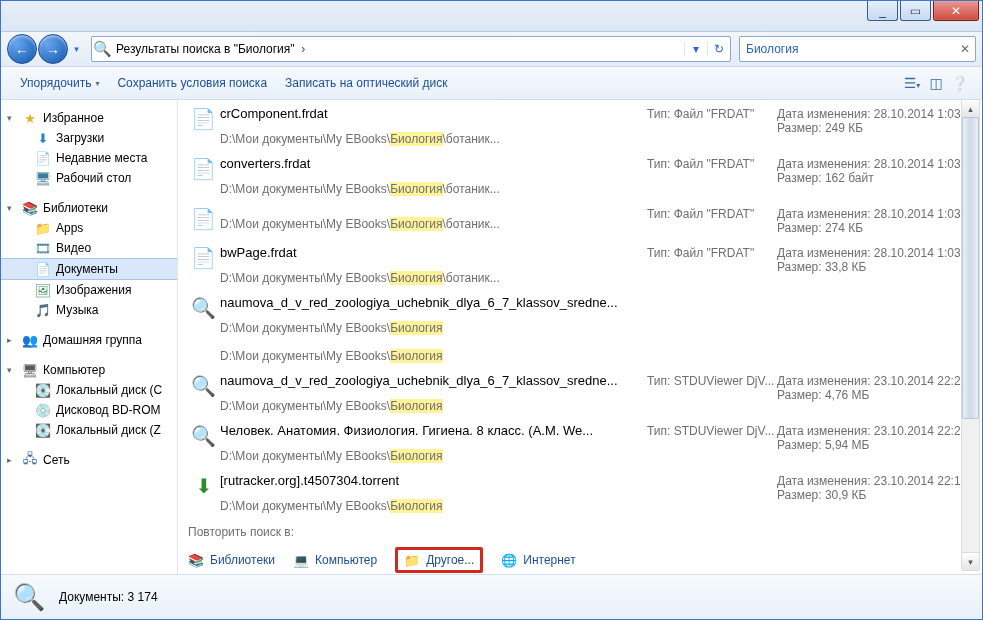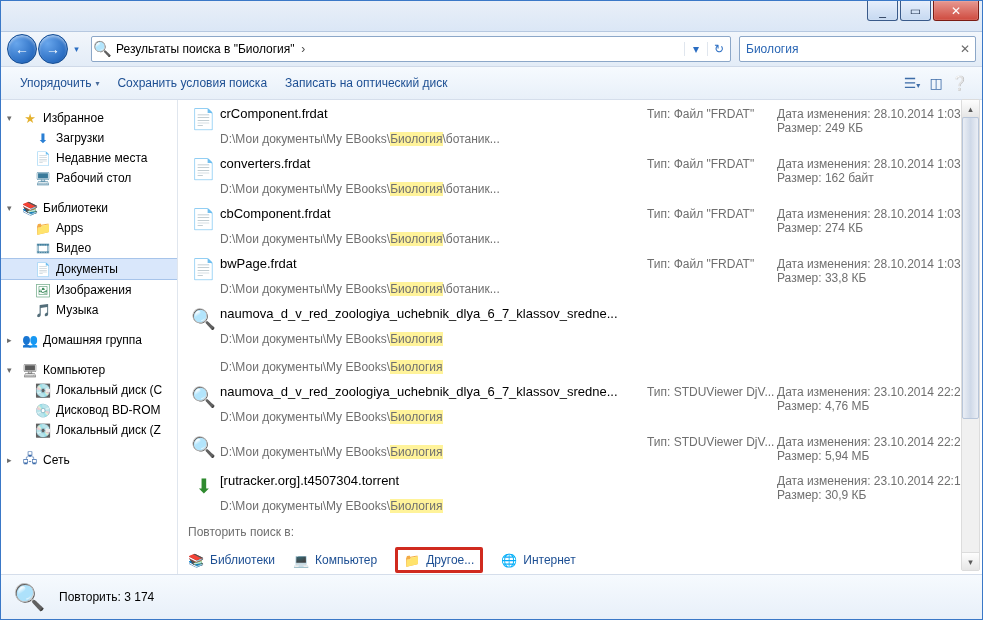--- a/index.html
+++ b/index.html
@@ -219,21 +219,20 @@
           </div>
           <div class="item-type"><span class="lbl">Тип:</span> Файл "FRDAT"</div>
           <div class="item-meta">
             <div>Дата изменения: 28.10.2014 1:03</div>
             <div>Размер: 162 байт</div>
           </div>
         </div>
         <div class="item">
           <div class="item-ico">📄</div>
           <div class="item-main">
-            <div class="item-name">cbComponent.frdat</div>
             <div class="item-path">D:\Мои документы\My EBooks\<span class="hl">Биология</span>\ботаник...</div>
           </div>
           <div class="item-type"><span class="lbl">Тип:</span> Файл "FRDAT"</div>
           <div class="item-meta">
             <div>Дата изменения: 28.10.2014 1:03</div>
             <div>Размер: 274 КБ</div>
           </div>
         </div>
         <div class="item">
           <div class="item-ico">📄</div>
@@ -264,20 +263,21 @@
           </div>
           <div class="item-type"><span class="lbl">Тип:</span> STDUViewer DjV...</div>
           <div class="item-meta">
             <div>Дата изменения: 23.10.2014 22:27</div>
             <div>Размер: 4,76 МБ</div>
           </div>
         </div>
         <div class="item">
           <div class="item-ico djvu">🔍</div>
           <div class="item-main">
+            <div class="item-name">Человек. Анатомия. Физиология. Гигиена. 8 класс. (А.М. We...</div>
             <div class="item-path">D:\Мои документы\My EBooks\<span class="hl">Биология</span></div>
           </div>
           <div class="item-type"><span class="lbl">Тип:</span> STDUViewer DjV...</div>
           <div class="item-meta">
             <div>Дата изменения: 23.10.2014 22:21</div>
             <div>Размер: 5,94 МБ</div>
           </div>
         </div>
         <div class="item">
           <div class="item-ico torrent">⬇</div>
@@ -313,15 +313,15 @@
 
     <div class="scroll-track">
       <div class="scroll-btn">▴</div>
       <div class="scroll-thumb"></div>
       <div class="scroll-btn bottom">▾</div>
     </div>
   </div>
 
   <div class="status">
     <span class="mag-big">🔍</span>
-    <span><span>Повторить:</span> <span>3 174</span></span>
+    <span><span>Документы:</span> <span>3 174</span></span>
   </div>
 </div>
 
 </body></html>

